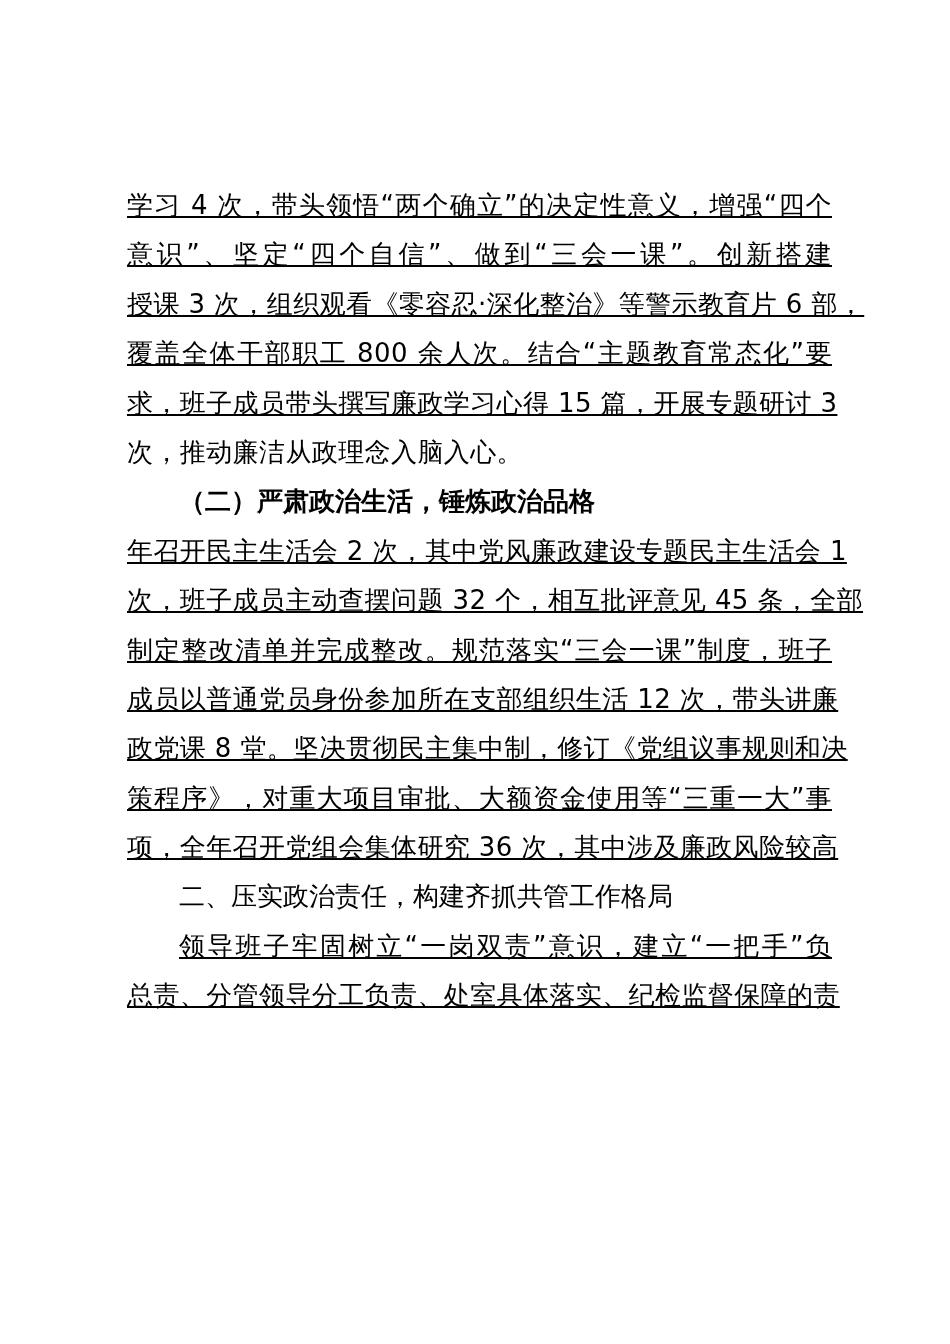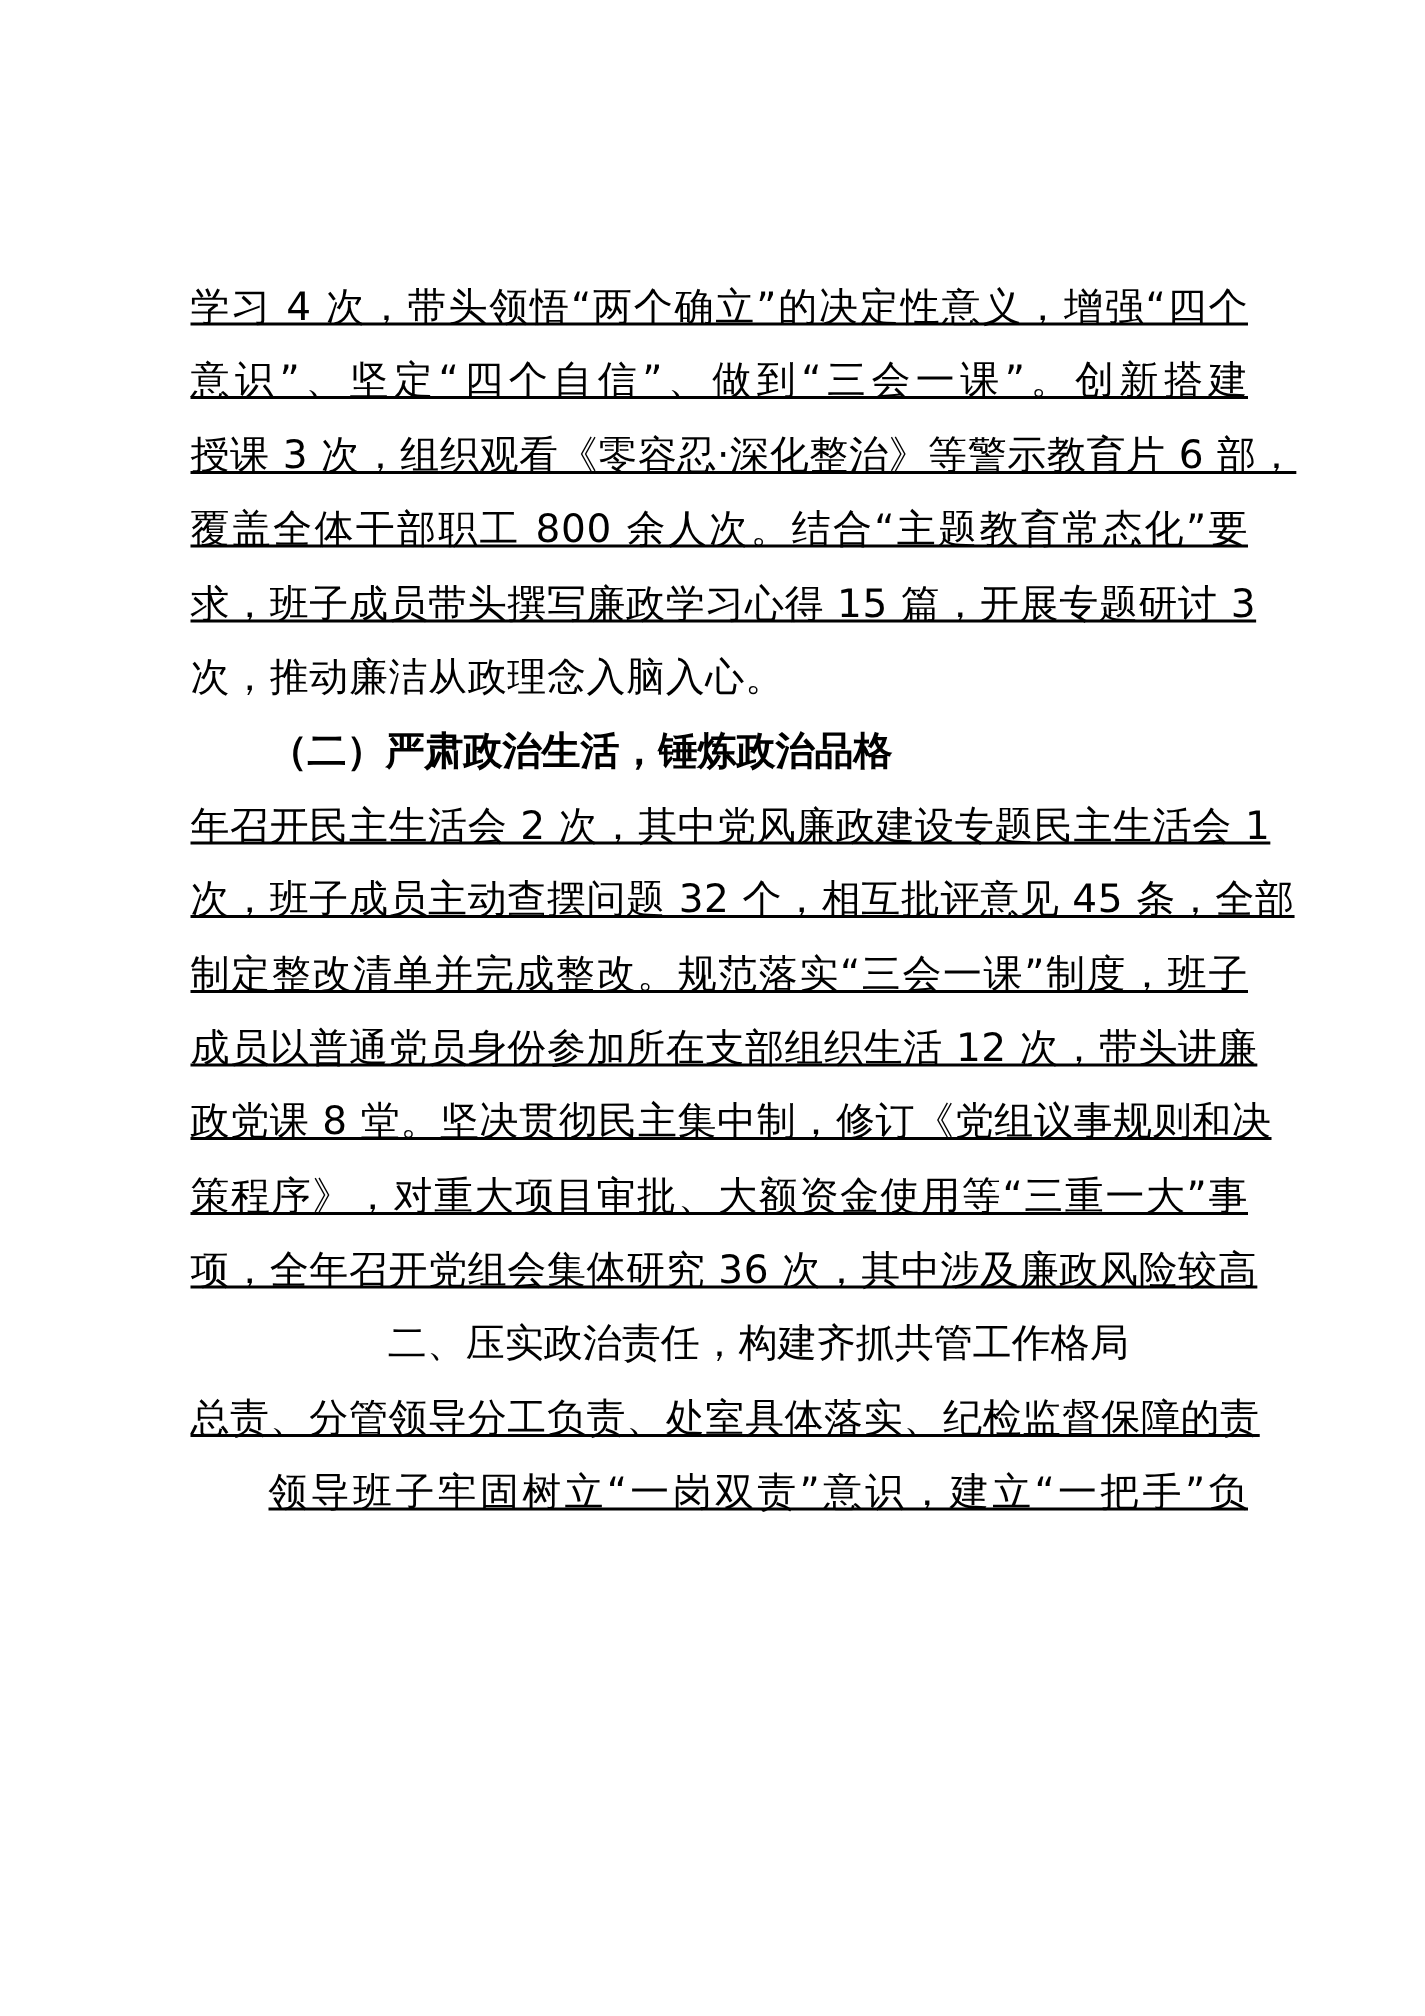--- a/index.html
+++ b/index.html
@@ -38,21 +38,20 @@
       padding-left: 52px;
     }
     .line.heading-bold {
       font-weight: bold;
       padding-left: 52px;
       letter-spacing: 0px;
     }
     .line.heading-plain {
       padding-left: 52px;
       letter-spacing: 0px;
-      text-align: center;
     }
   </style>
 </head>
 <body>
 
 <div class="page">
 
   <div>
     <div class="line justify">学习 4 次，带头领悟“两个确立”的决定性意义，增强“四个</div>
     <div class="line justify">意识”、坚定“四个自信”、做到“三会一课”。创新搭建</div>
@@ -70,17 +69,17 @@
     <div class="line justify">制定整改清单并完成整改。规范落实“三会一课”制度，班子</div>
     <div class="line justify">成员以普通党员身份参加所在支部组织生活 12 次，带头讲廉</div>
     <div class="line justify">政党课 8 堂。坚决贯彻民主集中制，修订《党组议事规则和决</div>
     <div class="line justify">策程序》，对重大项目审批、大额资金使用等“三重一大”事</div>
     <div class="line justify">项，全年召开党组会集体研究 36 次，其中涉及廉政风险较高</div>
   </div>
 
   <div class="line heading-plain">二、压实政治责任，构建齐抓共管工作格局</div>
 
   <div>
+    <div class="line justify indent">领导班子牢固树立“一岗双责”意识，建立“一把手”负</div>
     <div class="line justify">总责、分管领导分工负责、处室具体落实、纪检监督保障的责</div>
-    <div class="line justify indent">领导班子牢固树立“一岗双责”意识，建立“一把手”负</div>
   </div>
 
 </div>
 
 </body></html>

